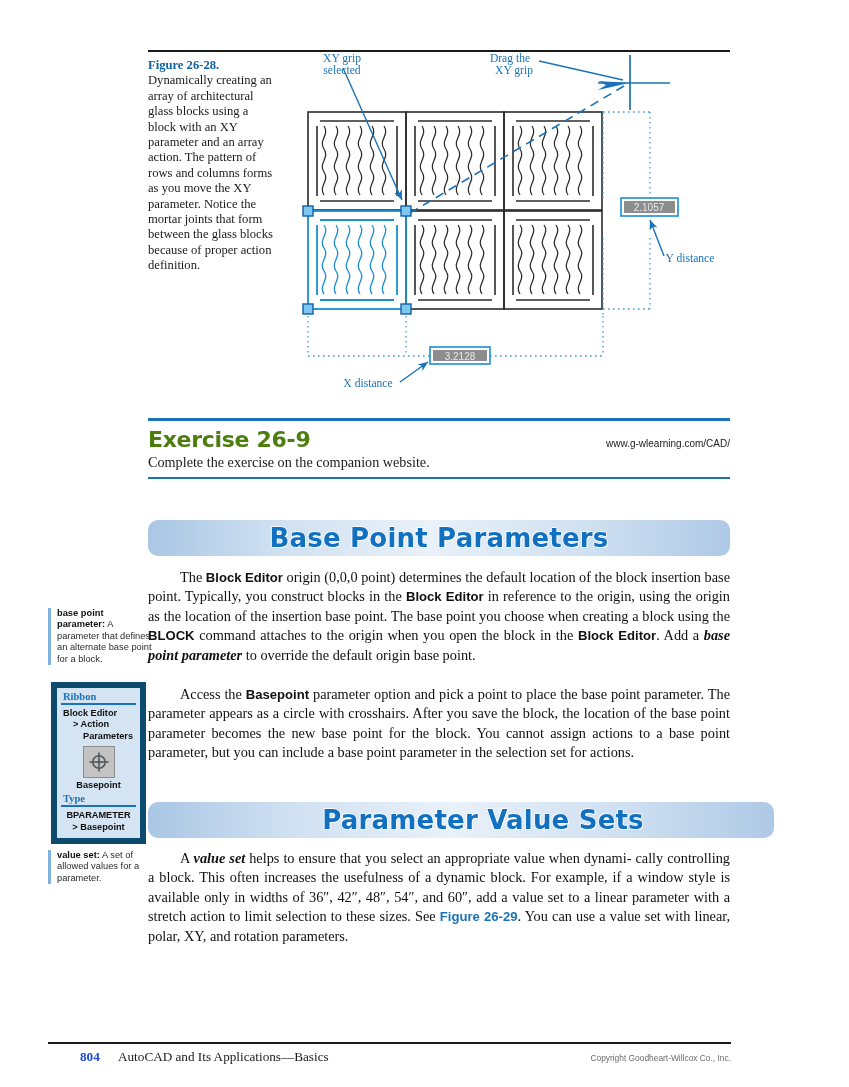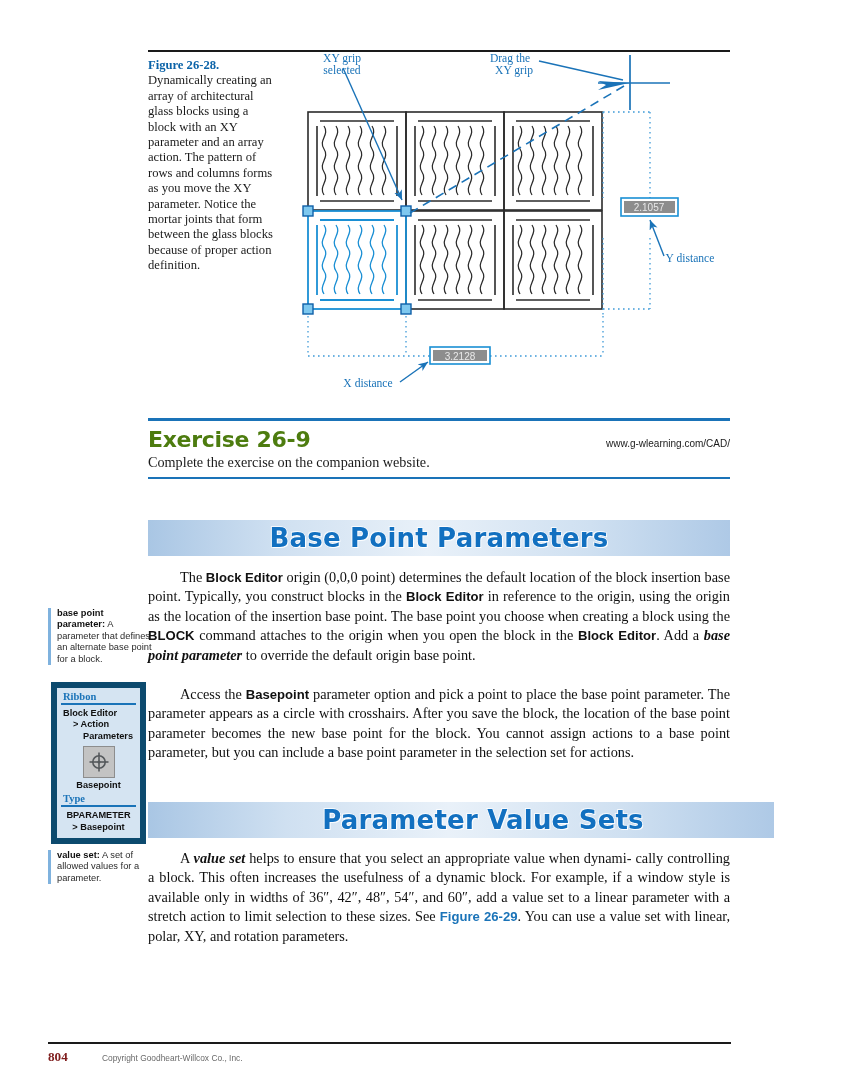--- a/index.html
+++ b/index.html
@@ -96,20 +96,21 @@
   .section-bar {
     position: absolute;
     left: 148px;
     width: 582px;
     height: 36px;
     background: linear-gradient(to right,
         #a9c6e4 0%, #cfe0f1 22%, #e9f1f9 48%, #cfe0f1 76%, #aec9e6 100%);
     display: flex;
     align-items: center;
     justify-content: center;
+    border-radius: 10px;
   }
   .section-bar span {
     font-family: "DejaVu Sans", sans-serif;
     font-weight: bold;
     font-size: 26px;
     color: #1270c0;
     letter-spacing: 0.2px;
     -webkit-text-stroke: 1.1px #ffffff;
     paint-order: stroke fill;
     text-shadow:
@@ -236,22 +237,23 @@
   }
   #footer .foot-row {
     display: flex;
     align-items: baseline;
     padding-top: 5px;
   }
   #page-number {
     font-family: "Liberation Serif", serif;
     font-weight: bold;
     font-size: 13.2px;
-    color: #7f1d1d;
+    color: #1d4ed8;
     width: 38px;
+    margin-left: 32px;
   }
   #book-title {
     font-family: "Liberation Serif", serif;
     font-size: 13.2px;
     color: #1a1a1a;
     flex: 1;
   }
   #copyright {
     font-family: "Liberation Sans", sans-serif;
     font-size: 8.4px;
@@ -515,15 +517,16 @@
   <div class="rb-type">Type</div>
   <div class="rb-divider"></div>
   <div class="rb-cmd">BPARAMETER</div>
   <div class="rb-cmd">&gt; Basepoint</div>
 </div>
 
 <div id="footer">
   <div class="foot-rule"></div>
   <div class="foot-row">
     <div id="page-number">804</div>
+    <div id="book-title">AutoCAD and Its Applications—Basics</div>
     <div id="copyright">Copyright Goodheart-Willcox Co., Inc.</div>
   </div>
 </div>
 
 </body></html>

